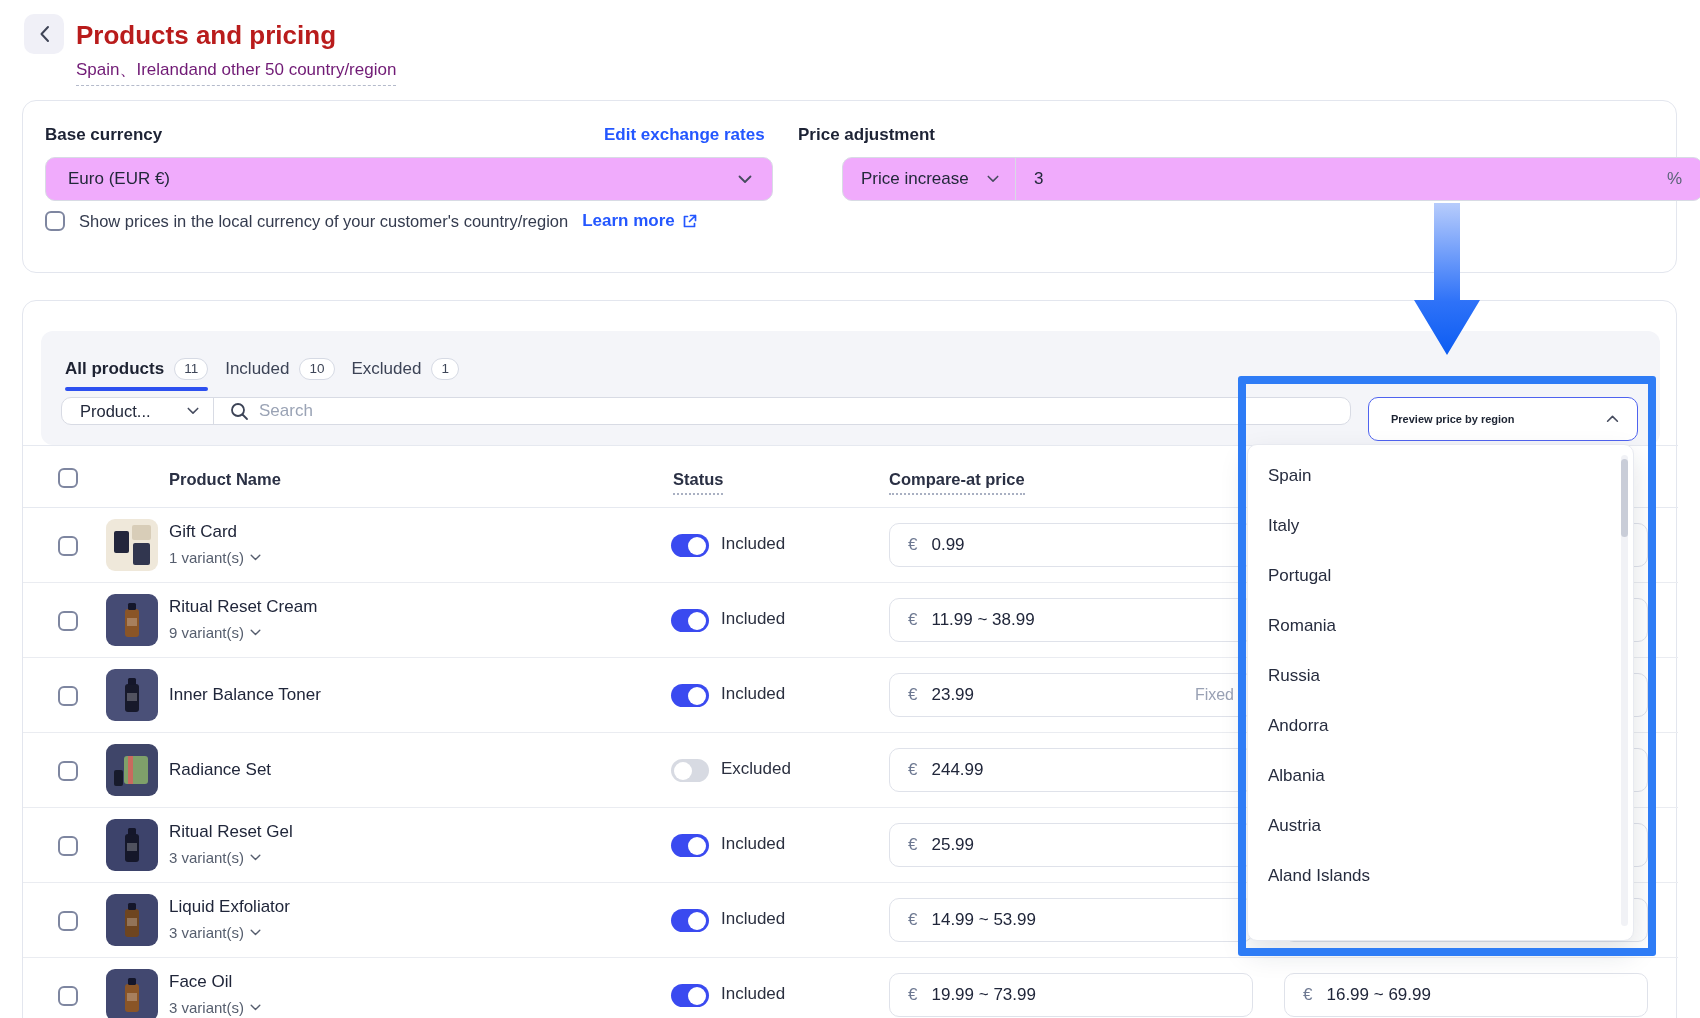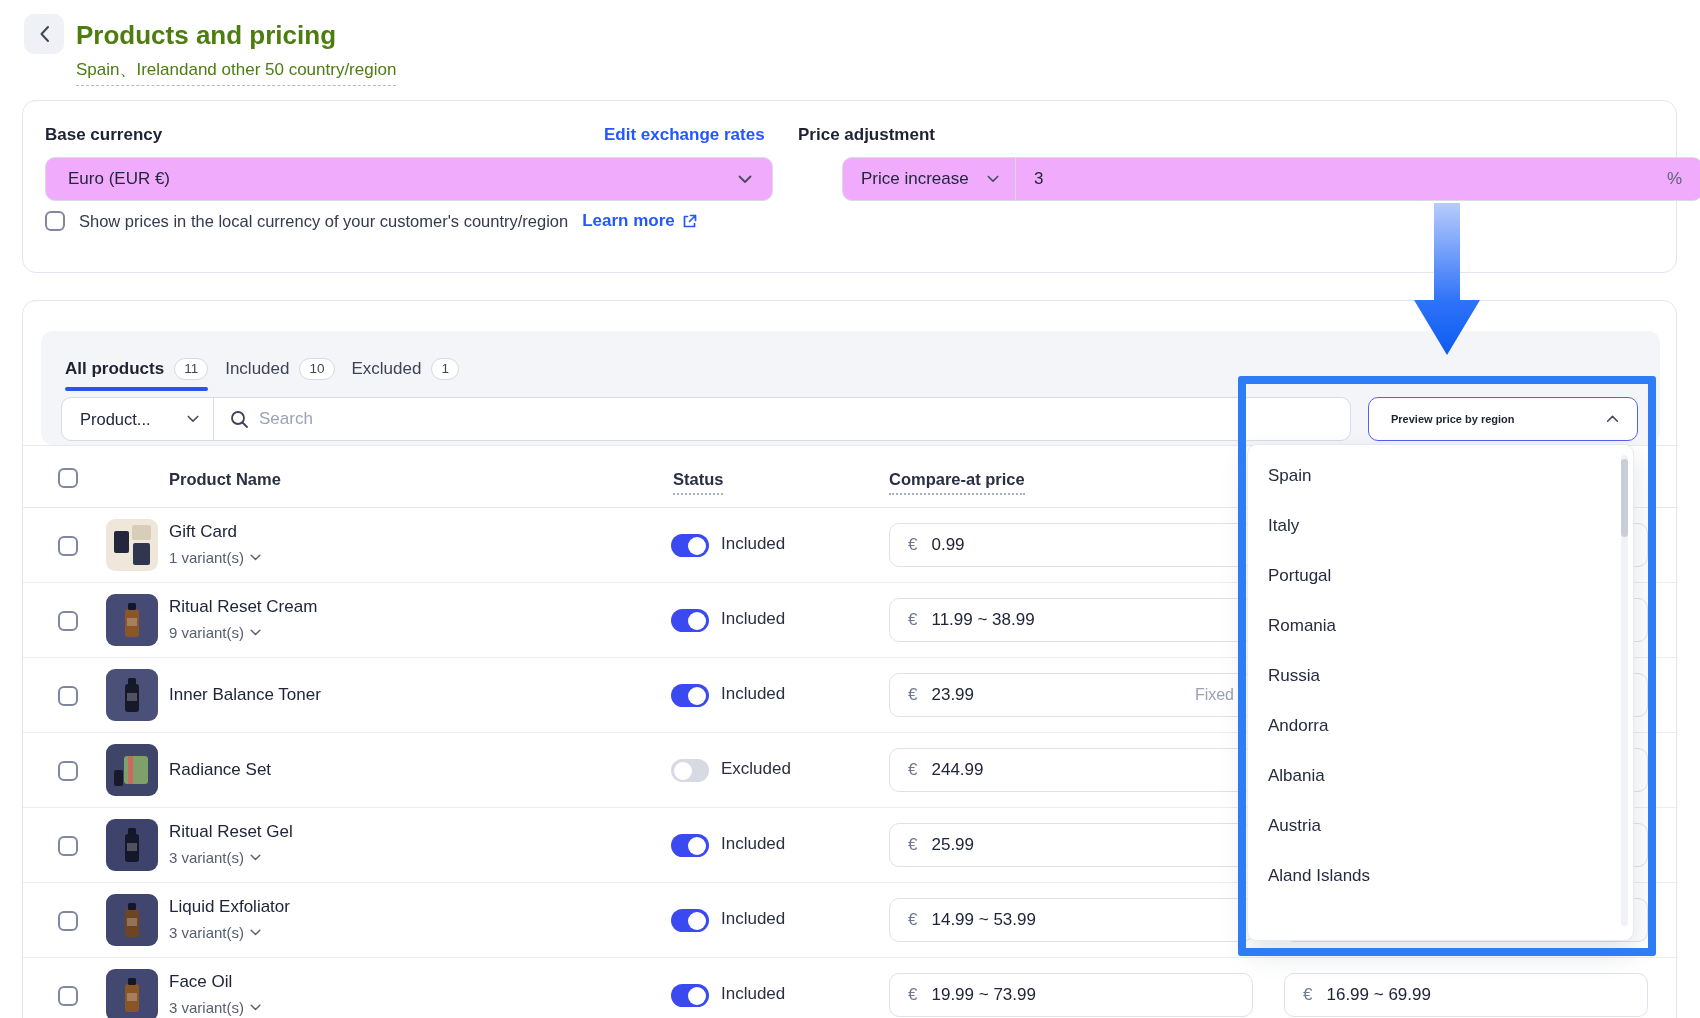--- a/index.html
+++ b/index.html
@@ -5,22 +5,22 @@
   * { box-sizing: border-box; margin: 0; padding: 0; }
   html,body { width:1700px; height:1018px; background:#fff; overflow:hidden;
     font-family:"Liberation Sans", sans-serif; color:#20263a; }
   .abs { position:absolute; }
   #page { position:relative; width:1700px; height:1018px; }
 
   
   #back-btn { left:24px; top:14px; width:40px; height:40px; border-radius:10px;
     background:#f0f0f7; display:flex; align-items:center; justify-content:center;
     cursor:pointer; }
-  #page-title { left:76px; top:20px; font-size:26px; font-weight:700; color:#4d7c0f; }
-  #page-subtitle { left:76px; top:58px; font-size:17px; color:#4d7c0f;
+  #page-title { left:76px; top:20px; font-size:26px; font-weight:700; color:#b91c1c; }
+  #page-subtitle { left:76px; top:58px; font-size:17px; color:#701a75;
     border-bottom:1.5px dashed #b4bacb; padding-bottom:4px; }
 
   
   .card { background:#fff; border:1px solid #e3e6ee; border-radius:14px; }
   #card-settings { left:22px; top:100px; width:1655px; height:173px; }
   #card-products { left:22px; top:300px; width:1655px; height:760px; }
 
   .field-label { font-size:17px; font-weight:600; color:#1d2335; }
   .link { font-size:17px; font-weight:600; color:#2457ff; cursor:pointer; }
 
@@ -52,21 +52,21 @@
     background:#f4f5f9; border-radius:12px; }
   #tabs { left:24px; top:18px; height:40px; display:flex; align-items:center; gap:17px; }
   .tab { position:relative; display:flex; align-items:center; gap:10px; cursor:pointer; }
   .tab .tab-label { font-size:17px; color:#3c4356; }
   .tab.active .tab-label { font-weight:700; color:#1d2232; }
   .tab.active::after { content:""; position:absolute; left:0; right:0; bottom:-11px;
     height:4px; border-radius:2px; background:#2d50f0; }
   .count-pill { background:#fff; border:1px solid #d6dae4; border-radius:999px;
     font-size:13.5px; color:#3e4658; padding:2px 9px; line-height:16px; }
 
-  #filter-bar { left:20px; top:66px; width:1290px; height:44px; display:flex;
+  #filter-bar { left:20px; top:66px; width:1290px; height:28px; display:flex;
     background:#fff; border:1px solid #d8dbe4; border-radius:10px; }
   #product-filter { width:152px; border-right:1px solid #d8dbe4; display:flex;
     align-items:center; padding:0 14px 0 18px; cursor:pointer; }
   #product-filter .sel-text { flex:1; font-size:16.5px; }
   #search-wrap { flex:1; display:flex; align-items:center; padding-left:16px; gap:10px; }
   #search-input { border:none; outline:none; flex:1; font-size:17px; color:#22283a;
     font-family:inherit; background:transparent; }
   #search-input::placeholder { color:#9aa3b5; }
 
   #preview-btn { left:1327px; top:66px; width:270px; height:44px; background:#fff;

